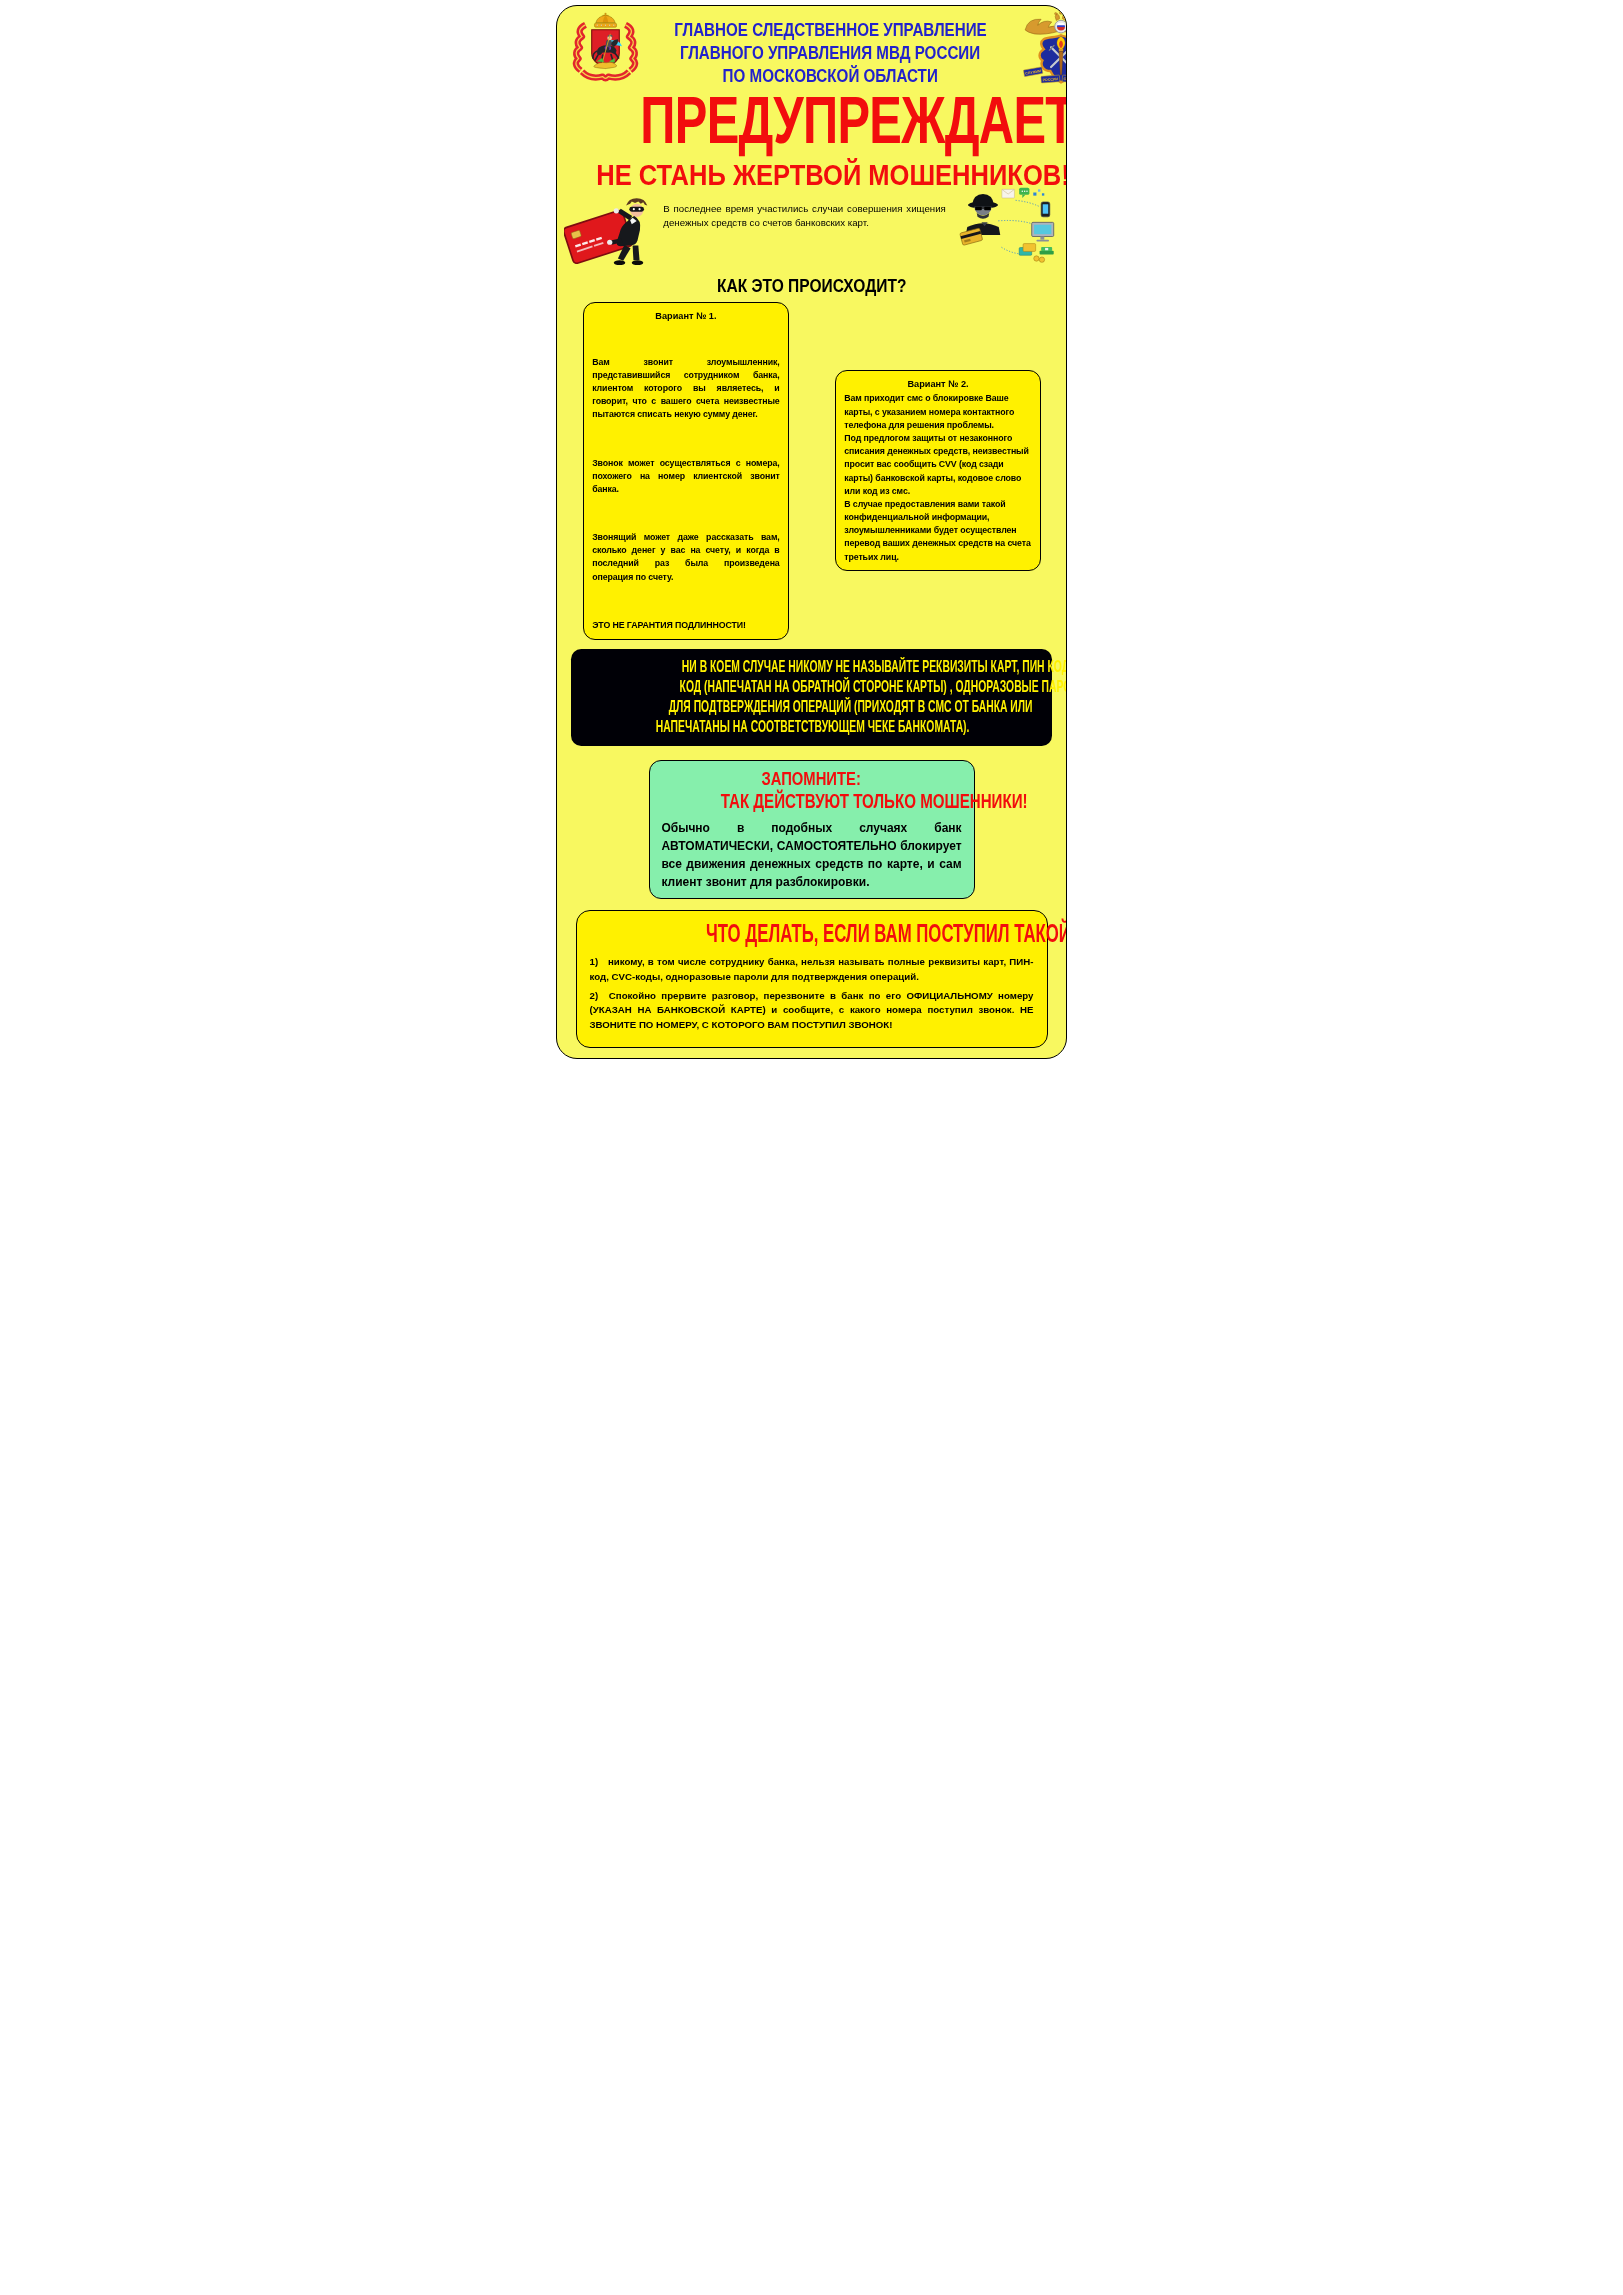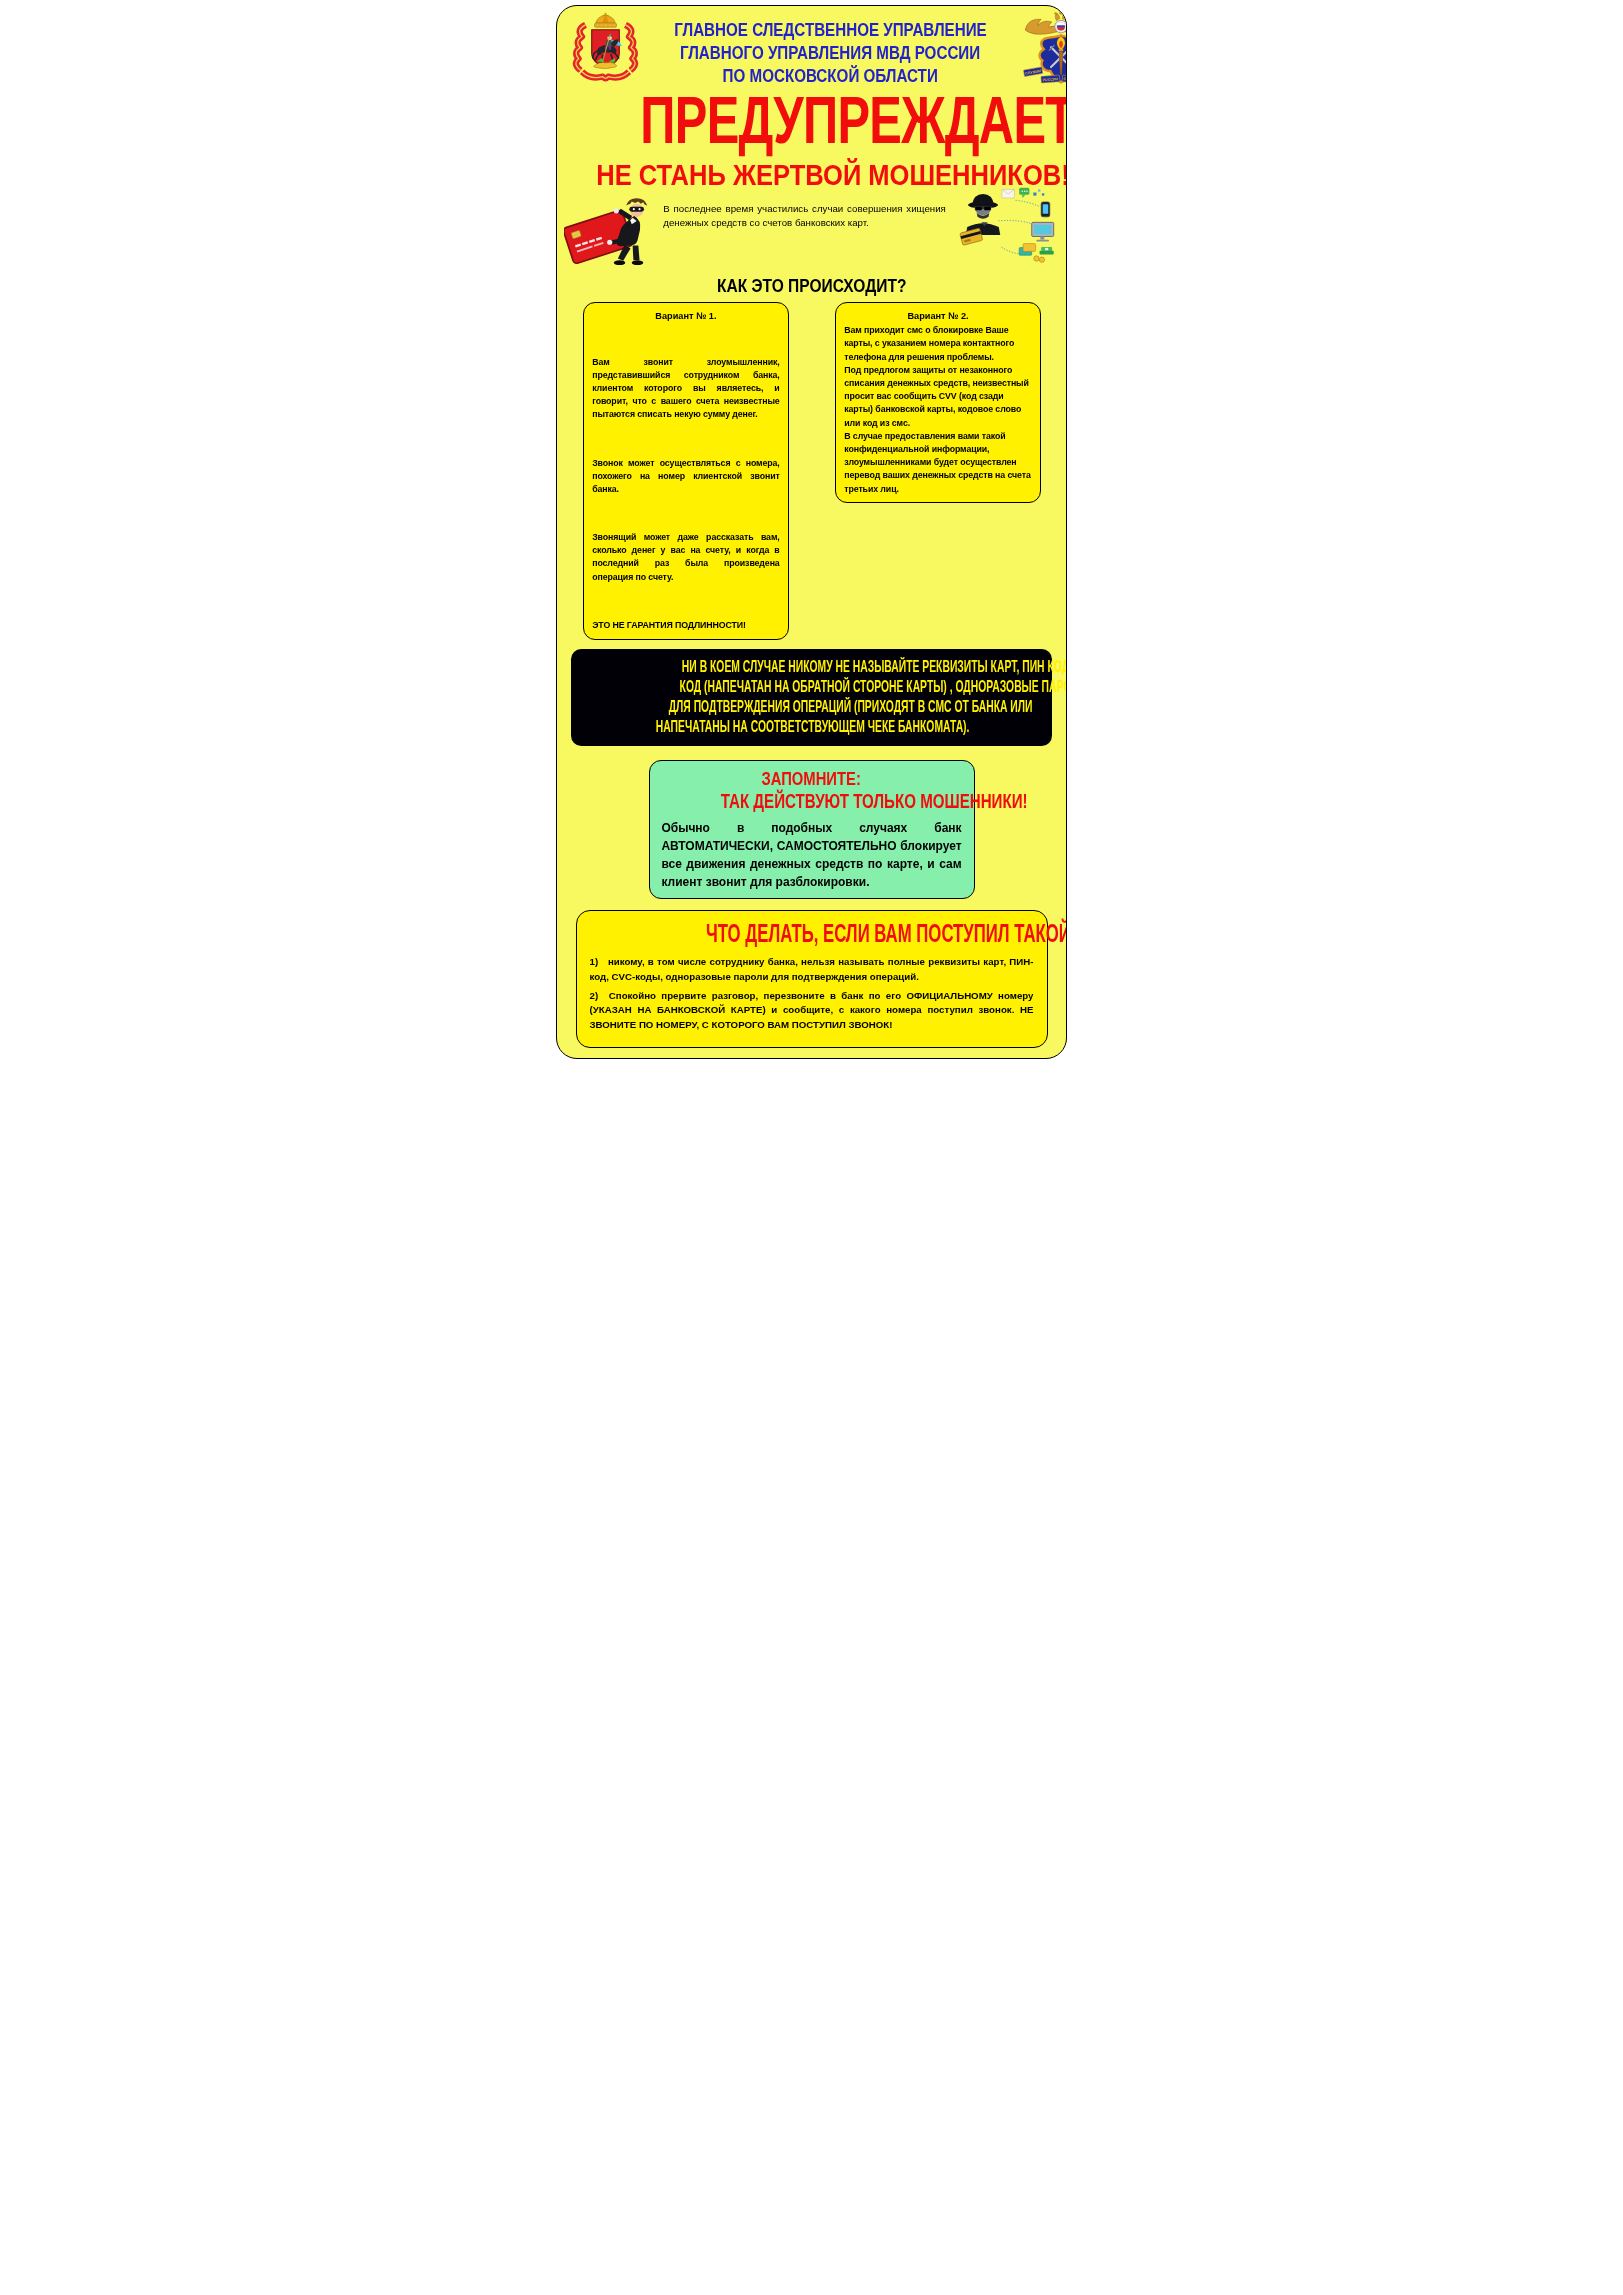--- a/index.html
+++ b/index.html
@@ -28,21 +28,21 @@
   
   .intro-row{display:flex; align-items:flex-start; margin-top:3.7px;}
   .illus-thief{flex:0 0 auto; width:98px; margin-top:-4.6px;}
   .intro{flex:1; font-size:9.7px; line-height:1.5; text-align:justify; margin:8.3px 3.7px 0 1.8px;}
   .illus-scammer{flex:0 0 auto; width:110px; margin-top:-7.4px;}
 
   .how-line{text-align:center; margin-top:1.8px;}
   .how-line .cond{font-size:18.5px; font-weight:bold; transform:scaleX(0.84);}
 
   
-  .variants{display:flex; gap:46px; margin:5.5px 18.5px 0 19.4px; align-items:flex-start;}
+  .variants{display:flex; gap:46px; margin:5.5px 18.5px 0 19.4px; align-items:center;}
   .vbox{flex:1; background:#FFF100; border:1.4px solid #000; border-radius:12px;
         padding:6.5px 8.3px; box-sizing:border-box; min-height:160px;}
   .vbox h3{margin:0.9px 0 3.7px; text-align:center; font-size:9.2px;}
   .vbox p{margin:0; font-size:8.8px; font-weight:bold; line-height:1.5; letter-spacing:-0.1px;}
   .v1 p{text-align:justify;margin-top:35px;}
   .v2 p{text-align:left;}
 
   
   .banner{background:#000006; border-radius:10.2px; margin:9.2px 7.4px 0; padding:8.3px 3.7px; text-align:center;}
   .banner-line{line-height:1.28;}

